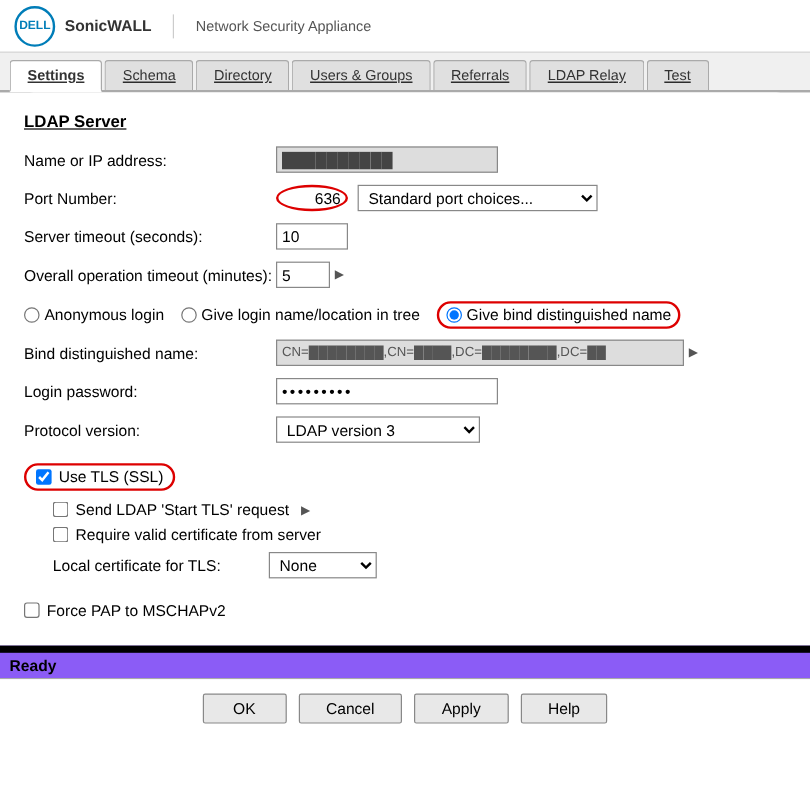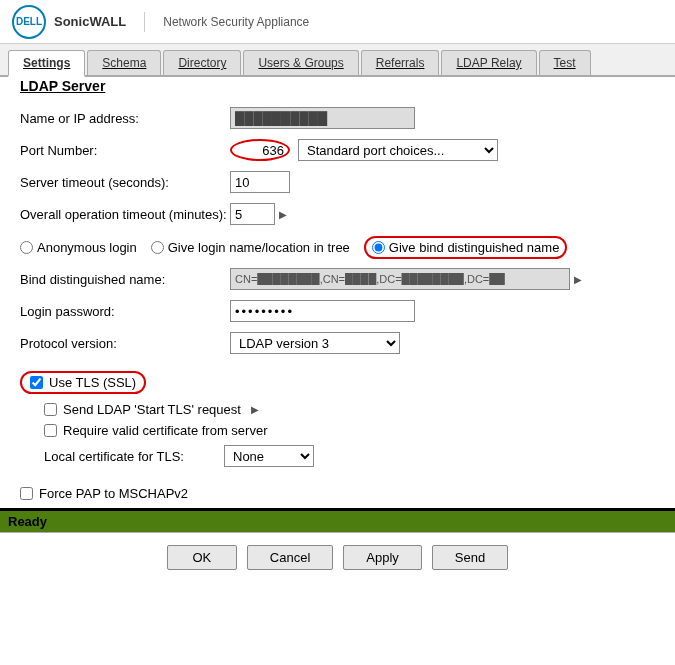--- a/index.html
+++ b/index.html
@@ -77,21 +77,21 @@
     }
     .tab.active {
       background: #fff;
       border-bottom: 2px solid #fff;
       margin-bottom: -2px;
       font-weight: bold;
     }
 
     
     .main-content {
-      padding: 1px 20px;
+      padding: 16px 20px;
       background: #fff;
       border-radius: 28px;
     }
 
     .section-title {
       font-size: 14px;
       font-weight: bold;
       margin-bottom: 12px;
       text-decoration: underline;
     }
@@ -197,22 +197,22 @@
       width: fit-content;
       margin-bottom: 8px;
       margin-left: 0;
     }
     .indented {
       margin-left: 24px;
     }
 
     
     .status-bar {
-      background: #4d7c0f;
-      border-top: 3px solid #000000;
+      background: #8b5cf6;
+      border-top: 6px solid #000000;
       border-bottom: 1px solid #aaa;
       padding: 3px 8px;
       font-size: 13px;
       font-weight: bold;
     }
 
     
     .bottom-buttons {
       display: flex;
       justify-content: center;
@@ -367,14 +367,14 @@
 </div>
 
 <div class="status-bar">
   <span>Ready</span>
 </div>
 
 <div class="bottom-buttons">
   <button class="btn">OK</button>
   <button class="btn">Cancel</button>
   <button class="btn">Apply</button>
-  <button class="btn">Send</button>
+  <button class="btn">Help</button>
 </div>
 
 </body></html>

